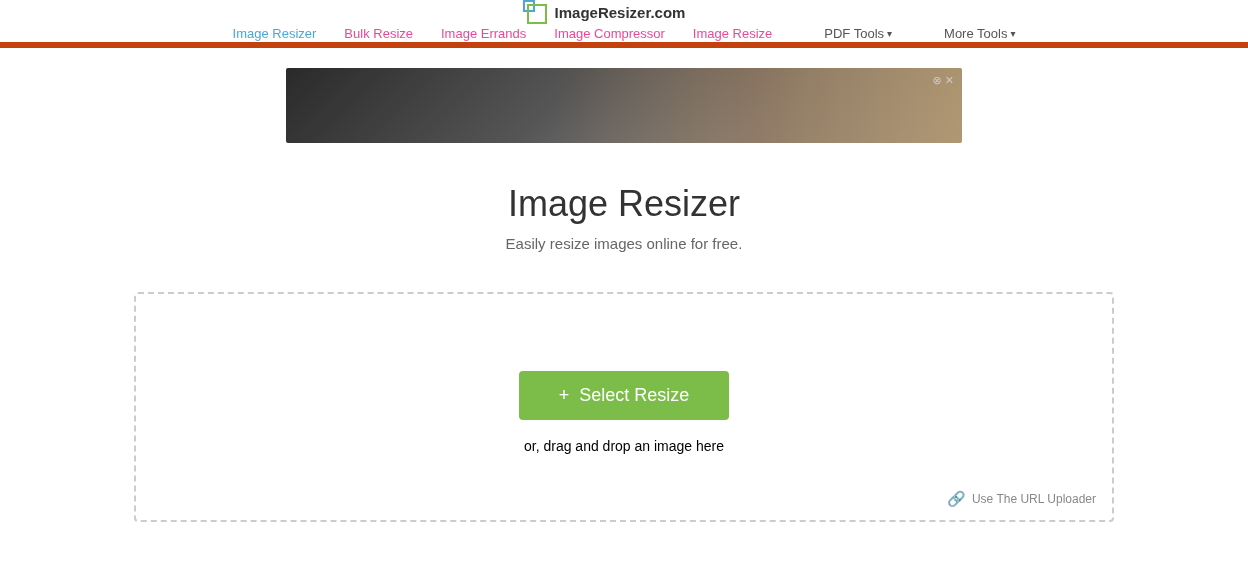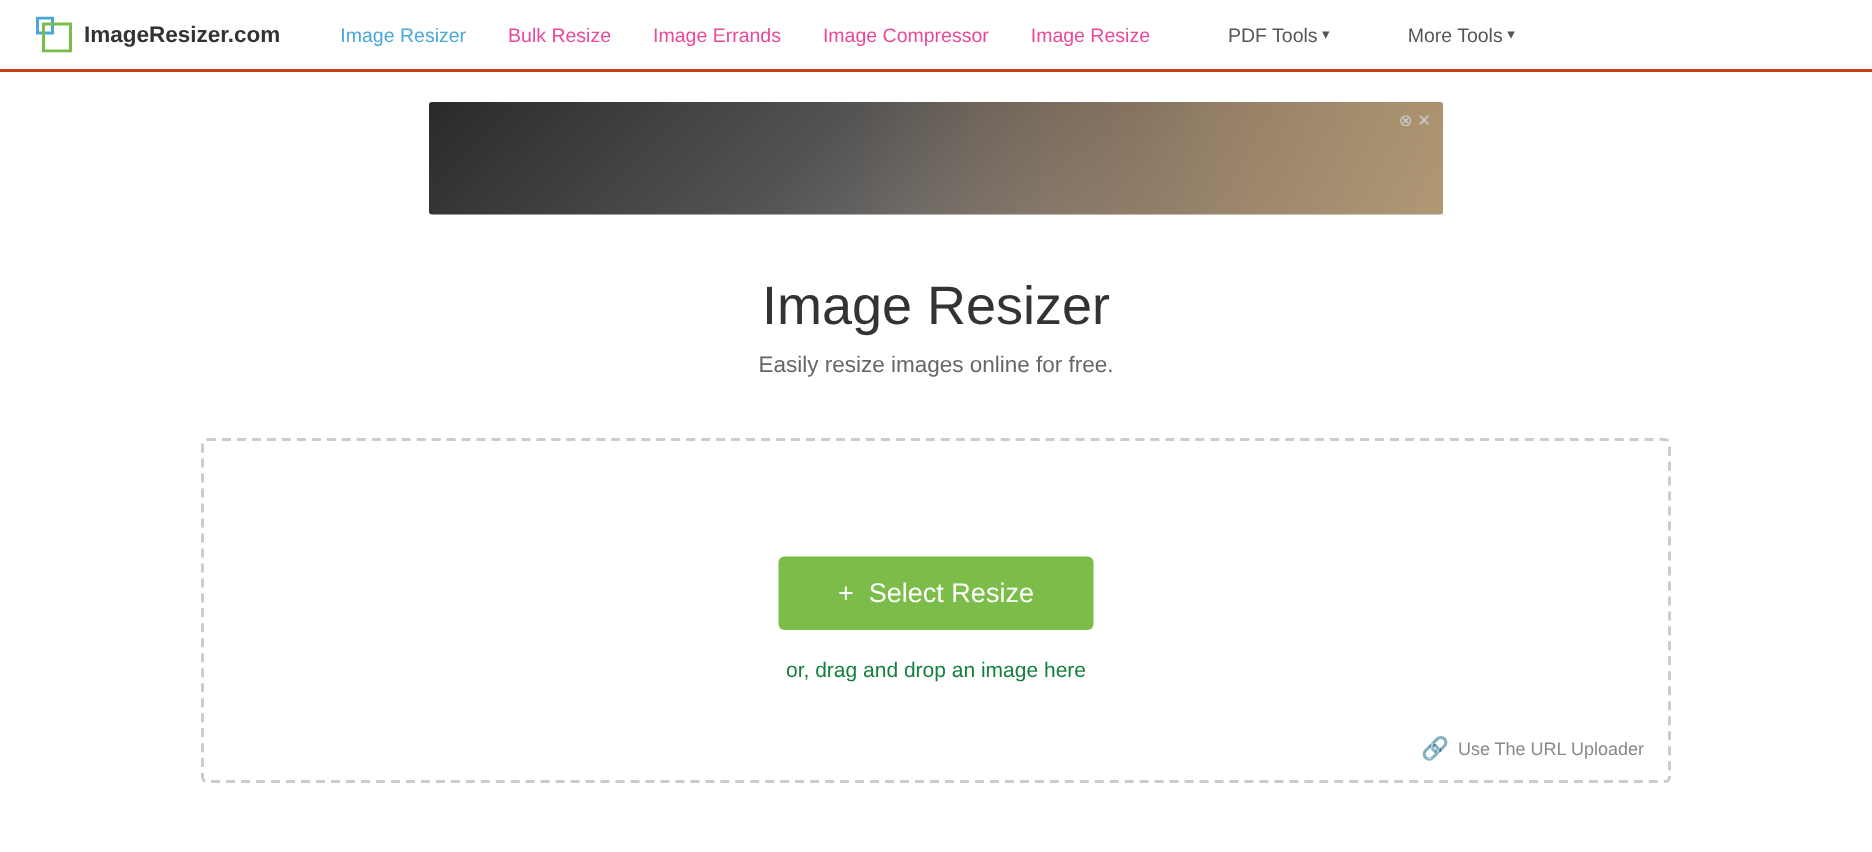--- a/index.html
+++ b/index.html
@@ -4,22 +4,23 @@
   <style>
     * { margin: 0; padding: 0; box-sizing: border-box; }
     body { font-family: Arial, sans-serif; background: #fff; color: #333; width: 1248px; min-height: 568px; overflow-x: hidden; }
 
     
     nav {
       display: flex;
       align-items: center;
       padding: 0 24px;
       height: 48px;
-      border-bottom: 2px solid #c2410c;
+      border-bottom: 6px solid #c2410c;
       background: #fff;
+      flex-direction: column;
     }
     .nav-logo {
       display: flex;
       align-items: center;
       gap: 8px;
       margin-right: 40px;
       text-decoration: none;
       color: #333;
       font-size: 15px;
       font-weight: 600;
@@ -141,21 +142,21 @@
       font-size: 18px;
       cursor: pointer;
       display: flex;
       align-items: center;
       gap: 10px;
       margin-bottom: 18px;
       font-weight: 500;
     }
     .drag-drop-text {
       font-size: 14px;
-      color: #15803d;
+      color: #000000;
     }
     .url-uploader-link {
       position: absolute;
       bottom: 12px;
       right: 16px;
       display: flex;
       align-items: center;
       gap: 6px;
       font-size: 12px;
       color: #888;

